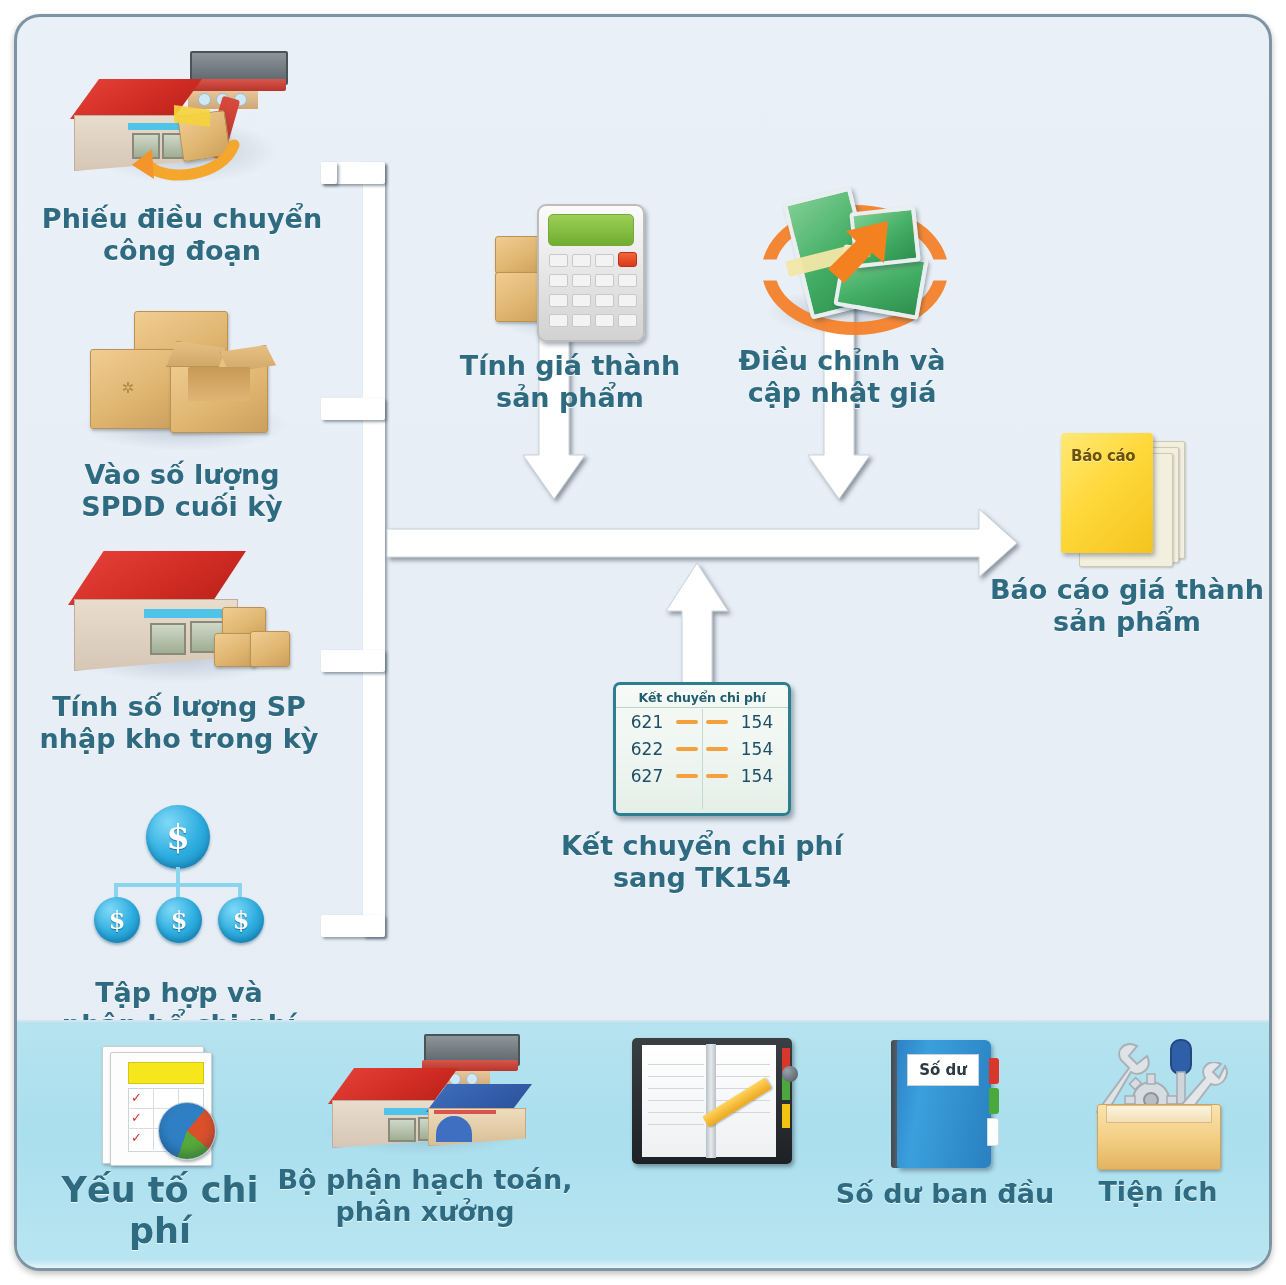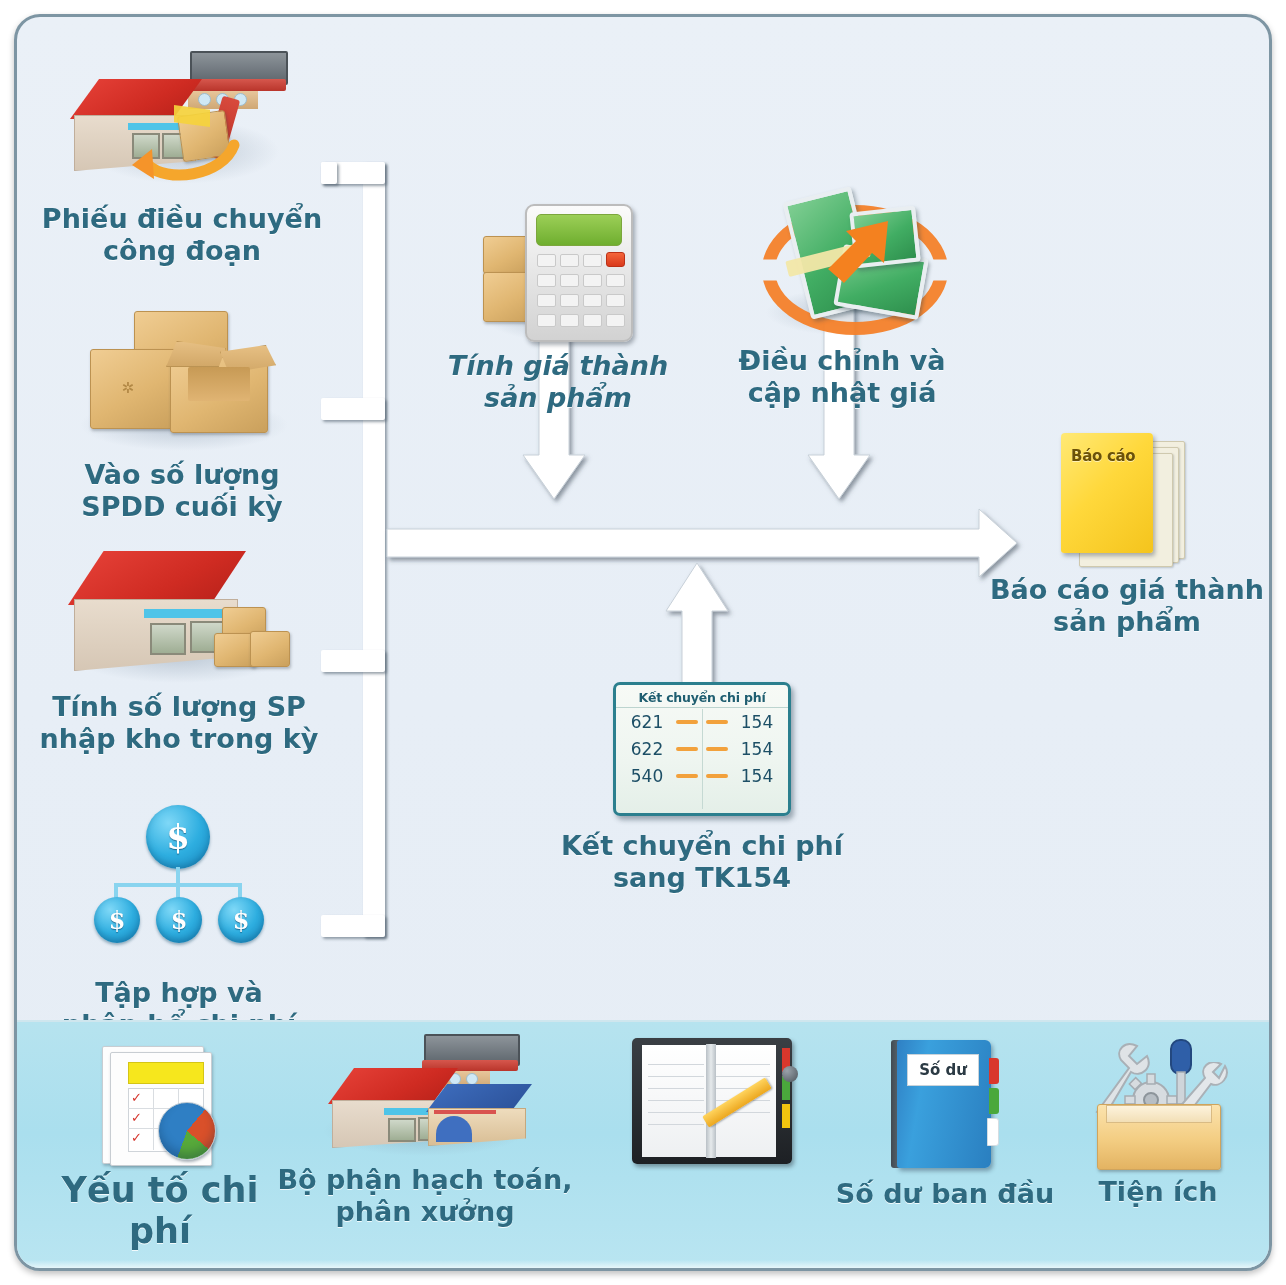--- a/index.html
+++ b/index.html
@@ -335,21 +335,21 @@
         <div class="dline" style="left:92px;top:78px;width:4px;height:18px;"></div>
         <div class="dline" style="left:154px;top:78px;width:4px;height:18px;"></div>
         <div class="dball" style="left:10px;top:92px;width:46px;height:46px;font-size:24px;">$</div>
         <div class="dball" style="left:72px;top:92px;width:46px;height:46px;font-size:24px;">$</div>
         <div class="dball" style="left:134px;top:92px;width:46px;height:46px;font-size:24px;">$</div>
       </div>
       <div class="cap" style="font-size:27px;margin-top:46px;">Tập hợp và
 phân bổ chi phí</div>
     </div>
 
-    <div class="node" style="left:416px;top:185px;width:250px;font-style:italic;">
+    <div class="node" style="left:428px;top:185px;width:250px;">
       <div class="calc">
         <div class="shadowblob" style="left:0;top:66%;width:100%;height:34%;"></div>
         <div class="box tan" style="left:0;top:34px;width:46px;height:36px;"></div>
         <div class="box tan" style="left:0;top:70px;width:52px;height:48px;"></div>
         <div class="calc-body">
           <div class="calc-screen"></div>
           <div class="ckey" style="left:10px;top:48px;width:17px;height:11px;"></div>
           <div class="ckey" style="left:33px;top:48px;width:17px;height:11px;"></div>
           <div class="ckey" style="left:56px;top:48px;width:17px;height:11px;"></div>
           <div class="ckey red" style="left:79px;top:46px;width:17px;height:13px;border-radius:3px;"></div>
@@ -399,21 +399,21 @@
           <span class="kdash"></span>
           <span class="kcell">154</span>
         </div>
         <div class="krow">
           <span class="kcell">622</span>
           <span class="kdash"></span>
           <span class="kdash"></span>
           <span class="kcell">154</span>
         </div>
         <div class="krow">
-          <span class="kcell">540</span>
+          <span class="kcell">627</span>
           <span class="kdash"></span>
           <span class="kdash"></span>
           <span class="kcell">154</span>
         </div>
       </div>
       <div class="cap" style="font-size:27px;margin-top:14px;">Kết chuyển chi phí
 sang TK154</div>
     </div>
 
     <div class="node" style="left:960px;top:408px;width:300px;">

